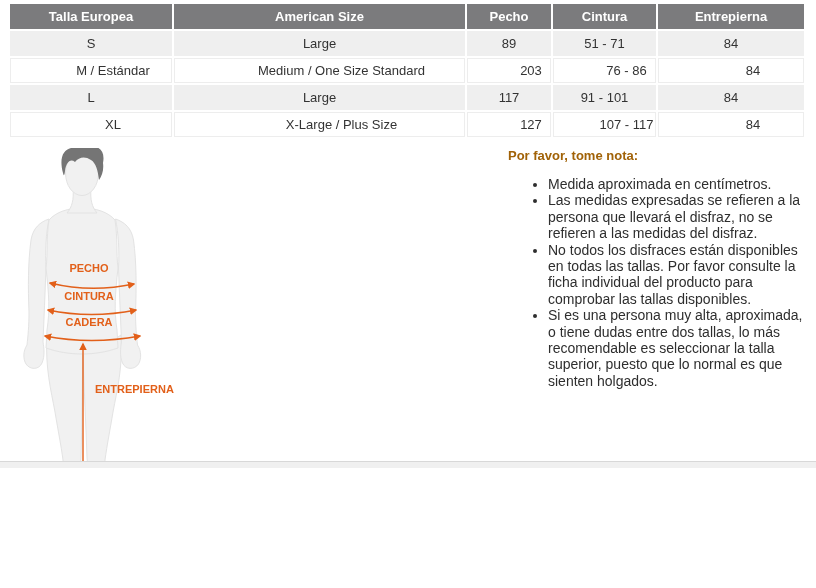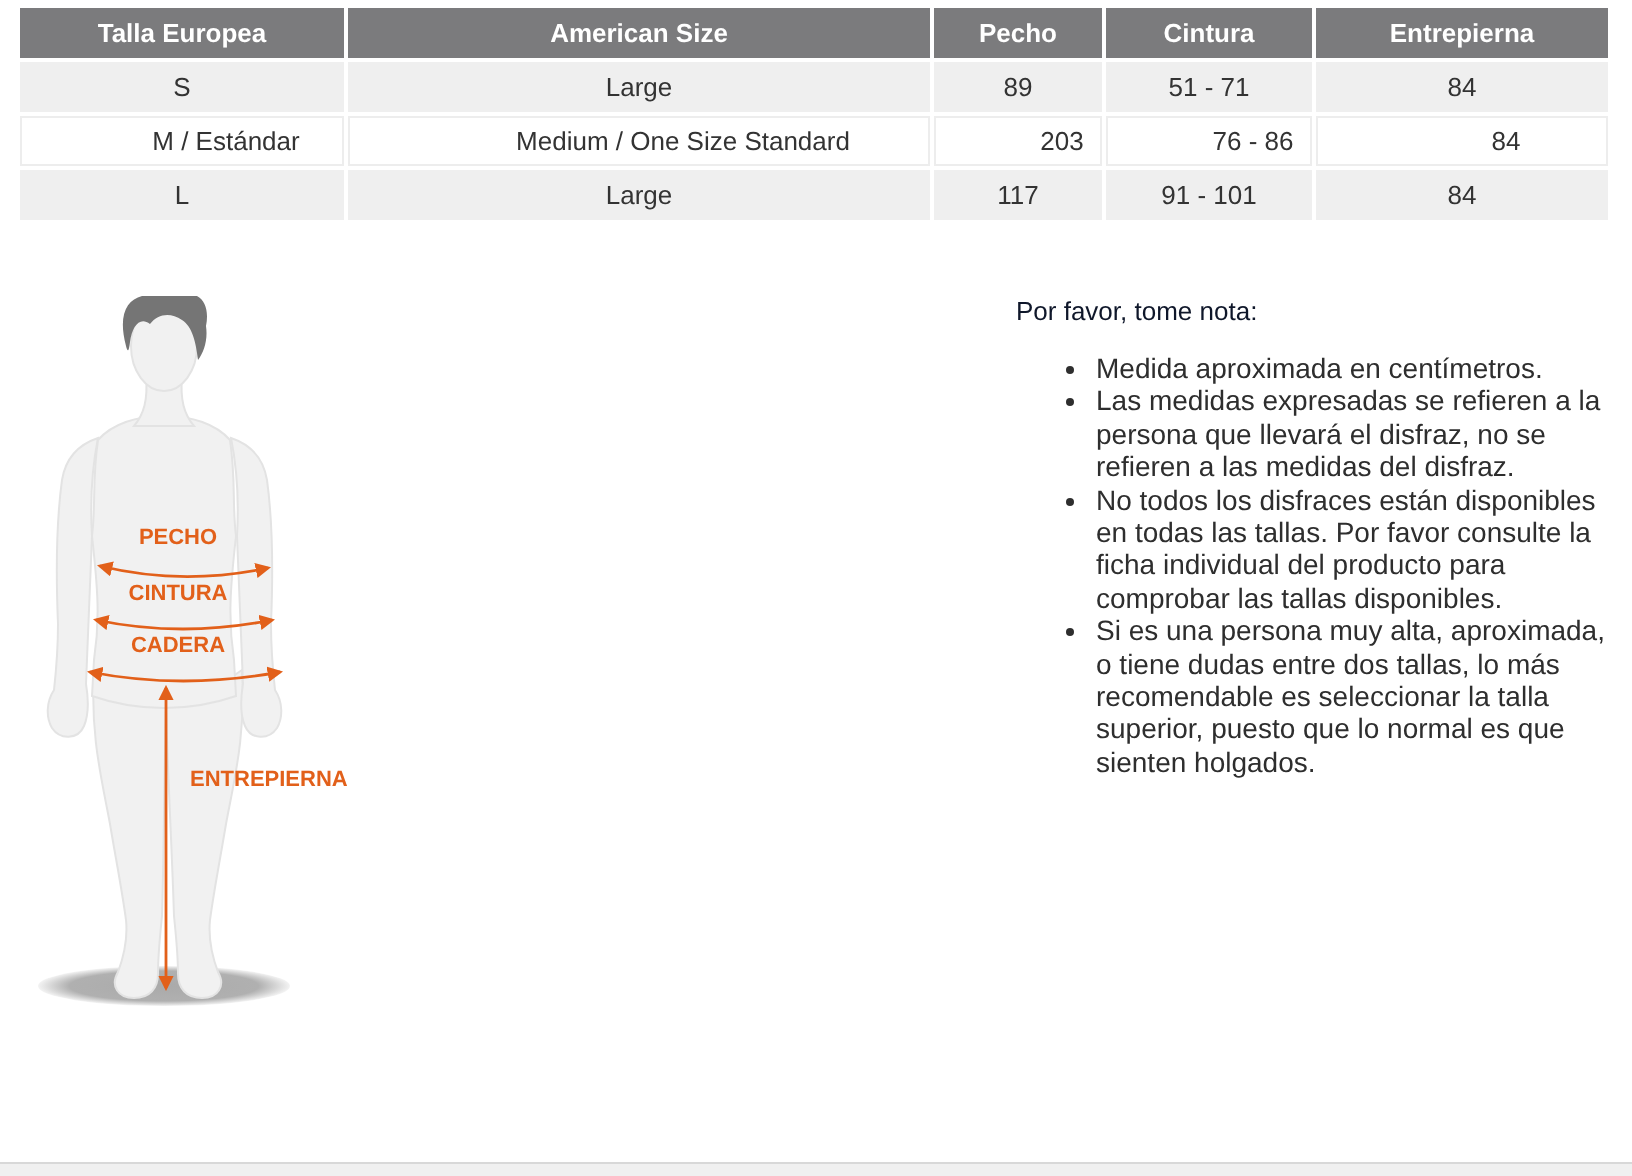--- a/index.html
+++ b/index.html
@@ -1,21 +1,21 @@
 <!DOCTYPE html>
 <html><head>
 <meta charset="utf-8">
 <style>
   * { margin: 0; padding: 0; box-sizing: border-box; }
   html, body { background: #ffffff; }
   body { font-family: "Liberation Sans", sans-serif; }
   .page {
     position: relative;
     width: 816px;
-    height: 588px;
+    height: 468px;
     background: #ffffff;
     overflow: hidden;
   }
 
   
   table.size-table {
     position: absolute;
     left: 8px;
     top: 2px;
     width: 798px;
@@ -54,22 +54,22 @@
   
   .notes {
     position: absolute;
     left: 508px;
     top: 148px;
     width: 306px;
     color: #2e2e2e;
   }
   .notes-heading {
     font-size: 13px;
-    font-weight: normal;
-    color: #0f172a;
+    font-weight: bold;
+    color: #a16207;
     margin-bottom: 13px;
   }
   .notes ul {
     list-style: disc outside;
     padding-left: 40px;
   }
   .notes li {
     font-size: 14px;
     line-height: 16.4px;
     color: #2e2e2e;
@@ -121,20 +121,27 @@
         <td>Medium / One Size Standard</td>
         <td>203</td>
         <td>76 - 86</td>
         <td>84</td>
       </tr>
       <tr class="alt">
         <td>L</td>
         <td>Large</td>
         <td>117</td>
         <td>91 - 101</td>
+        <td>84</td>
+      </tr>
+      <tr class="plain">
+        <td>XL</td>
+        <td>X-Large / Plus Size</td>
+        <td>127</td>
+        <td>107 - 117</td>
         <td>84</td>
       </tr>
     </tbody>
   </table>
 
   <svg class="figure-svg" viewBox="0 148 200 366">
     <defs>
       <radialGradient id="shadowGrad" cx="50%" cy="50%" r="50%">
         <stop offset="0%" stop-color="#aaaaaa"></stop>
         <stop offset="75%" stop-color="#b0b0b0"></stop>

